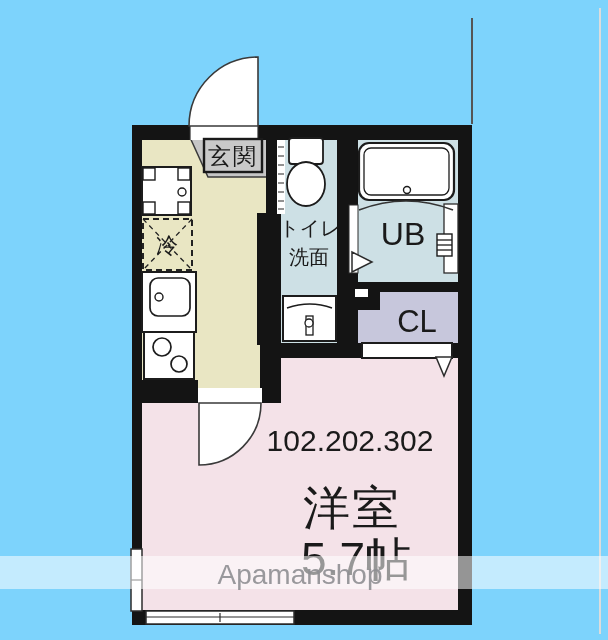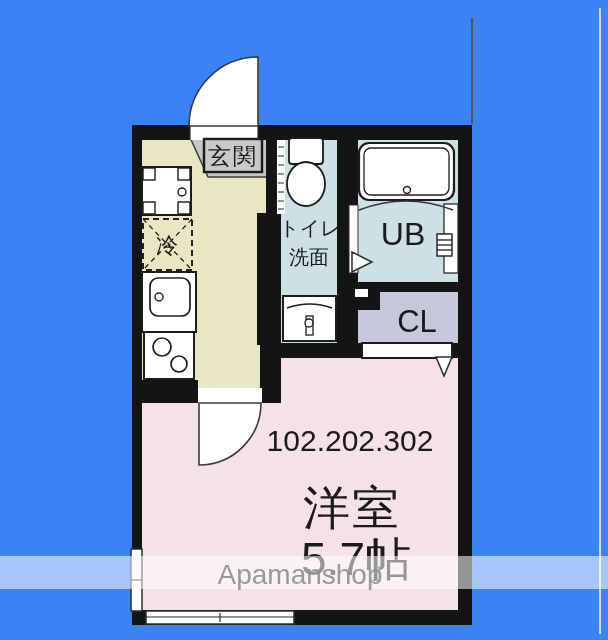--- a/index.html
+++ b/index.html
@@ -1,16 +1,16 @@
 <!DOCTYPE html>
 <html><head>
 <meta charset="utf-8">
 <style>
   html,body{margin:0;padding:0;background:#ffffff;}
-  .stage{position:relative;width:608px;height:640px;background:#3b82f6;overflow:hidden;
+  .stage{position:relative;width:608px;height:640px;background:#7dd3fc;overflow:hidden;
          font-family:"Liberation Sans","DejaVu Sans",sans-serif;}
   svg text{font-family:"Liberation Sans","DejaVu Sans",sans-serif;fill:#1a1a1a;}
   .jp{letter-spacing:2px;}
   .wm{fill:#8f8f93;opacity:.9;}
 </style>
 </head>
 <body>
 
 <div class="stage">
 <svg width="608" height="640" viewBox="0 0 608 640">

